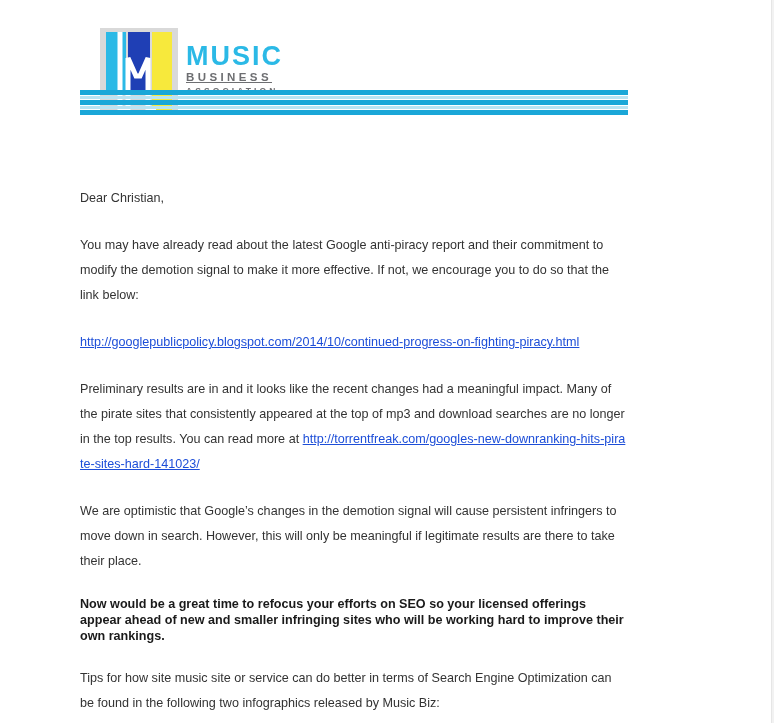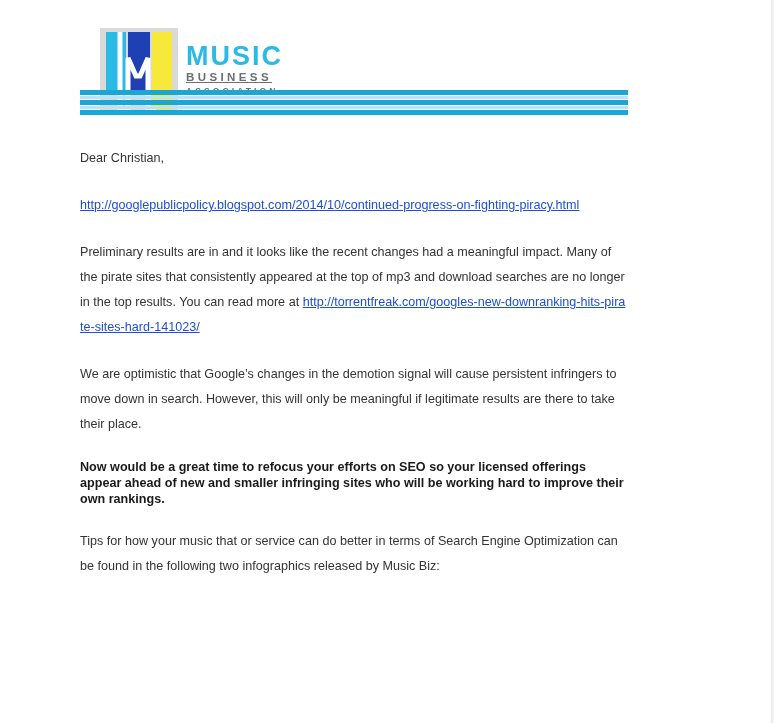--- a/index.html
+++ b/index.html
@@ -126,21 +126,21 @@
     width: 548px;
   }
   .s1 { top: 0;  height: 5px; background: #1aa7d8; }
   .s2 { top: 6px;  height: 3px; background: #b9e4f3; }
   .s3 { top: 10px; height: 5px; background: #1aa7d8; }
   .s4 { top: 16px; height: 3px; background: #b9e4f3; }
   .s5 { top: 20px; height: 5px; background: #1aa7d8; }
 
   
   .body-copy {
-    margin-top: 28px;
+    margin-top: 68px;
     font-size: 12.6px;
     line-height: 25px;
     color: #333333;
   }
   .body-copy p {
     margin: 0 0 22px 0;
   }
   .body-copy p.tight {
     margin-bottom: 8px;
   }
@@ -184,31 +184,32 @@
         <div class="s s2"></div>
         <div class="s s3"></div>
         <div class="s s4"></div>
         <div class="s s5"></div>
       </div>
     </div>
 
     <div class="body-copy">
       <p>Dear Christian,</p>
 
+      <p>You may have already read about the latest Google anti-piracy report and their commitment to modify the demotion signal to make it more effective. If not, we encourage you to do so that the link below:</p>
 
       <p>
         <a class="link" href="#">http://googlepublicpolicy.blogspot.com/2014/10/continued-progress-on-fighting-piracy.html</a>
       </p>
 
       <p>
         <span>Preliminary results are in and it looks like the recent changes had a meaningful impact.  Many of the pirate sites that consistently appeared at the top of mp3 and download searches are no longer in the top results. You can read more at </span><a class="link" href="#">http://torrentfreak.com/googles-new-downranking-hits-pirate-sites-hard-141023/</a>
       </p>
 
       <p>We are optimistic that Google’s changes in the demotion signal will cause persistent infringers to move down in search. However, this will only be meaningful if legitimate results are there to take their place.</p>
 
       <p class="bold">Now would be a great time to refocus your efforts on SEO so your licensed offerings appear ahead of new and smaller infringing sites who will be working hard to improve their own rankings.</p>
 
-      <p class="tight">Tips for how your music that or service can do better in terms of Search Engine Optimization can be found in the following two infographics released by Music Biz:</p>
+      <p class="tight">Tips for how site music site or service can do better in terms of Search Engine Optimization can be found in the following two infographics released by Music Biz:</p>
 
     </div>
 
   </div>
 </div>
 
 </body></html>

